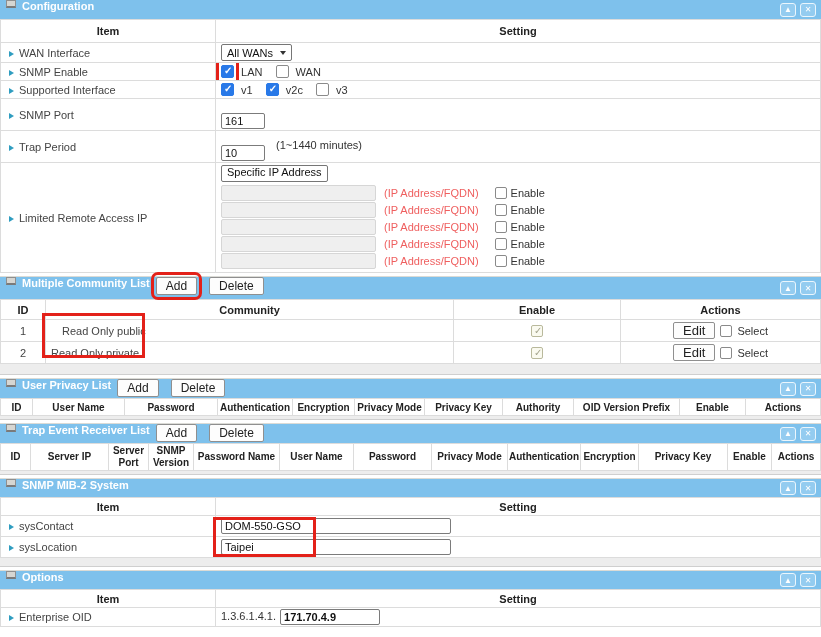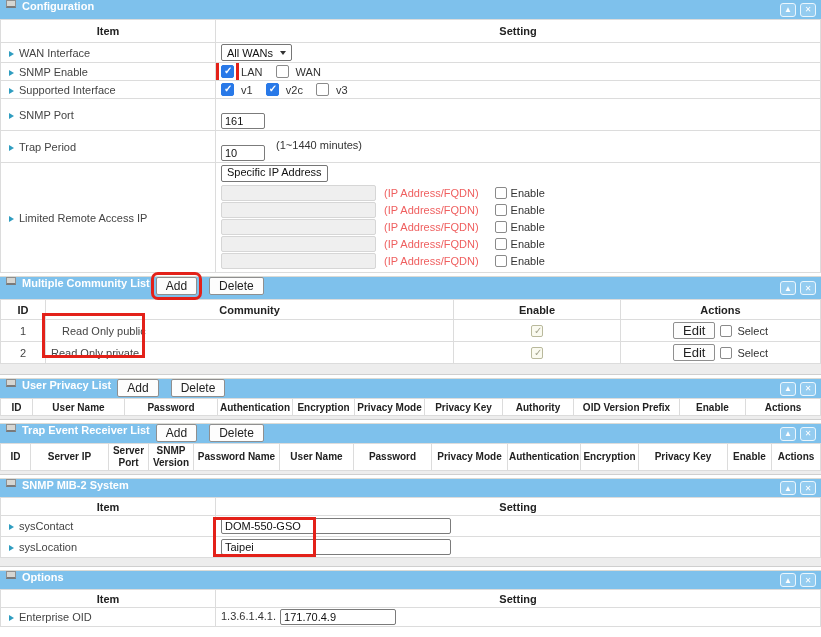--- a/index.html
+++ b/index.html
@@ -77,21 +77,21 @@
     width:0; height:0; border-top:4px solid #333;
     border-left:3px solid transparent; border-right:3px solid transparent;
   }
   input.txt {
     font-family:"Liberation Sans", sans-serif; font-size:11px; color:#111;
     border:1px solid #7b7b7b; border-radius:2px; height:16px; padding:0 3px; background:#fff;
     vertical-align:middle;
   }
   input.txt:disabled { background:#efefef; border-color:#d6d6d6; }
   .w50 { width:44px;margin-top:13px; } .w62 { width:62px; } .w70 { width:70px; }
-  .w100 { width:116px; } .w155 { width:155px; } .w230 { width:230px; }
+  .w100 { width:100px;font-weight:bold; } .w155 { width:155px; } .w230 { width:230px; }
 
   .chk-label { color:#333; vertical-align:middle; }
   .gap-r { margin-right:10px; }
   .hint-red { color:#ef5f5f; margin-left:8px; margin-right:16px; }
   .hint-dark { color:#333; margin-left:8px; }
   .ip-row { height:16px; display:flex; align-items:center; margin:1px 0; }
   .tall-stack { padding:2px 5px; }
   .tall-stack .sel { margin-bottom:2px;flex-direction:column; }
 
   .sec-footer { background:#ededed; border-bottom:1px solid #cfcfcf; }

